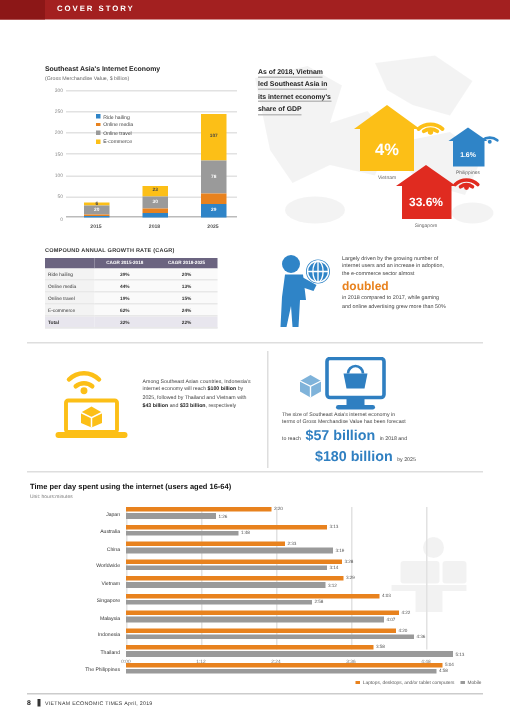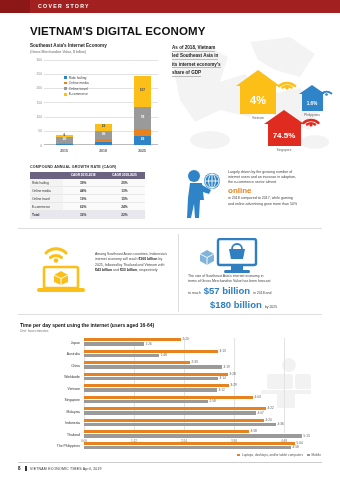--- a/index.html
+++ b/index.html
@@ -156,21 +156,20 @@
   </div>
 
   <svg class="map-bg" viewBox="0 0 190 140">
     <path fill="#666" d="M20 30 L55 22 L78 35 L70 60 L95 52 L110 70 L100 95 L70 88 L45 100 L30 78 Z"></path>
     <path fill="#666" d="M100 20 L140 15 L165 32 L150 55 L125 48 L108 38 Z"></path>
     <path fill="#666" d="M120 72 L150 66 L172 82 L160 108 L132 100 L118 88 Z"></path>
     <ellipse cx="60" cy="118" rx="20" ry="9" fill="#666"></ellipse>
     <ellipse cx="165" cy="120" rx="14" ry="7" fill="#666"></ellipse>
   </svg>
 
-  <div class="main-title">VIETNAM'S DIGITAL ECONOMY</div>
 
   <div class="c1">
     <div class="c1-title">Southeast Asia's Internet Economy</div>
     <div class="c1-sub">(Gross Merchandise Value, $ billion)</div>
 
     <div class="c1-plot">
 
       <div class="gridline" style="top:2px"></div>
       <div class="ytick" style="top:0.3px">300</div>
       <div class="gridline" style="top:16.3px"></div>
@@ -314,21 +313,21 @@
     <div class="cname" style="top:28px;">Philippines</div>
   </div>
   <svg class="wifi" style="left:320px; top:85px;" width="13" height="11" viewBox="0 0 13 11">
     <path d="M1.5 8.5 A8 8 0 0 1 11.5 8.5" stroke="#2f84c7" stroke-width="1.9" fill="none" stroke-linecap="round"></path>
     <circle cx="6.5" cy="9.5" r="1.3" fill="#2f84c7"></circle>
   </svg>
 
   <div class="house" style="left:264px; top:110px; width:40px;">
     <div class="roof" style="border-left:20px solid transparent;border-right:20px solid transparent;border-bottom:14px solid #e02b20;"></div>
     <div class="body" style="width:33px;height:22px;background:#e02b20;">
-      <div class="pct" style="font-size:8px;">74.5%</div>
+      <div class="pct" style="font-size:8px;">33.6%</div>
     </div>
     <div class="cname" style="top:38px;">Singapore</div>
   </div>
   <svg class="wifi" style="left:302px; top:111px;" width="18" height="16" viewBox="0 0 18 16">
     <path d="M1.5 12 A11 11 0 0 1 16.5 12" stroke="#e02b20" stroke-width="2.4" fill="none" stroke-linecap="round"></path>
     <path d="M5 13.5 A7 7 0 0 1 13 13.5" stroke="#e02b20" stroke-width="2.4" fill="none" stroke-linecap="round"></path>
     <circle cx="9" cy="14" r="1.6" fill="#e02b20"></circle>
   </svg>
 
   <svg class="walker" width="42" height="52" viewBox="0 0 42 52">
@@ -338,21 +337,21 @@
     <circle cx="32" cy="13" r="8" fill="#2f84c7"></circle>
     <circle cx="32" cy="13" r="7" fill="none" stroke="#fff" stroke-width="0.9"></circle>
     <path d="M25 13 L39 13 M32 6 L32 20" stroke="#fff" stroke-width="0.9"></path>
     <ellipse cx="32" cy="13" rx="3.4" ry="7" fill="none" stroke="#fff" stroke-width="0.9"></ellipse>
   </svg>
 
   <div class="driver-txt">
     <div>Largely driven by the growing number of</div>
     <div>internet users and an increase in adoption,</div>
     <div>the e-commerce sector almost</div>
-    <div class="driver-big">online</div>
+    <div class="driver-big">doubled</div>
     <div>in 2018 compared to 2017, while gaming</div>
     <div>and online advertising grew more than 50%</div>
   </div>
 
   <div class="hr" style="top:228px"></div>
   <div class="vr" style="left:178px"></div>
   <div class="hr" style="top:314px"></div>
 
   <svg style="position:absolute;left:32px;top:240px;" width="58" height="58" viewBox="0 0 58 58">
     <path d="M14 13 A14 14 0 0 1 34 13" stroke="#fcbf17" stroke-width="3" fill="none" stroke-linecap="round"></path>

